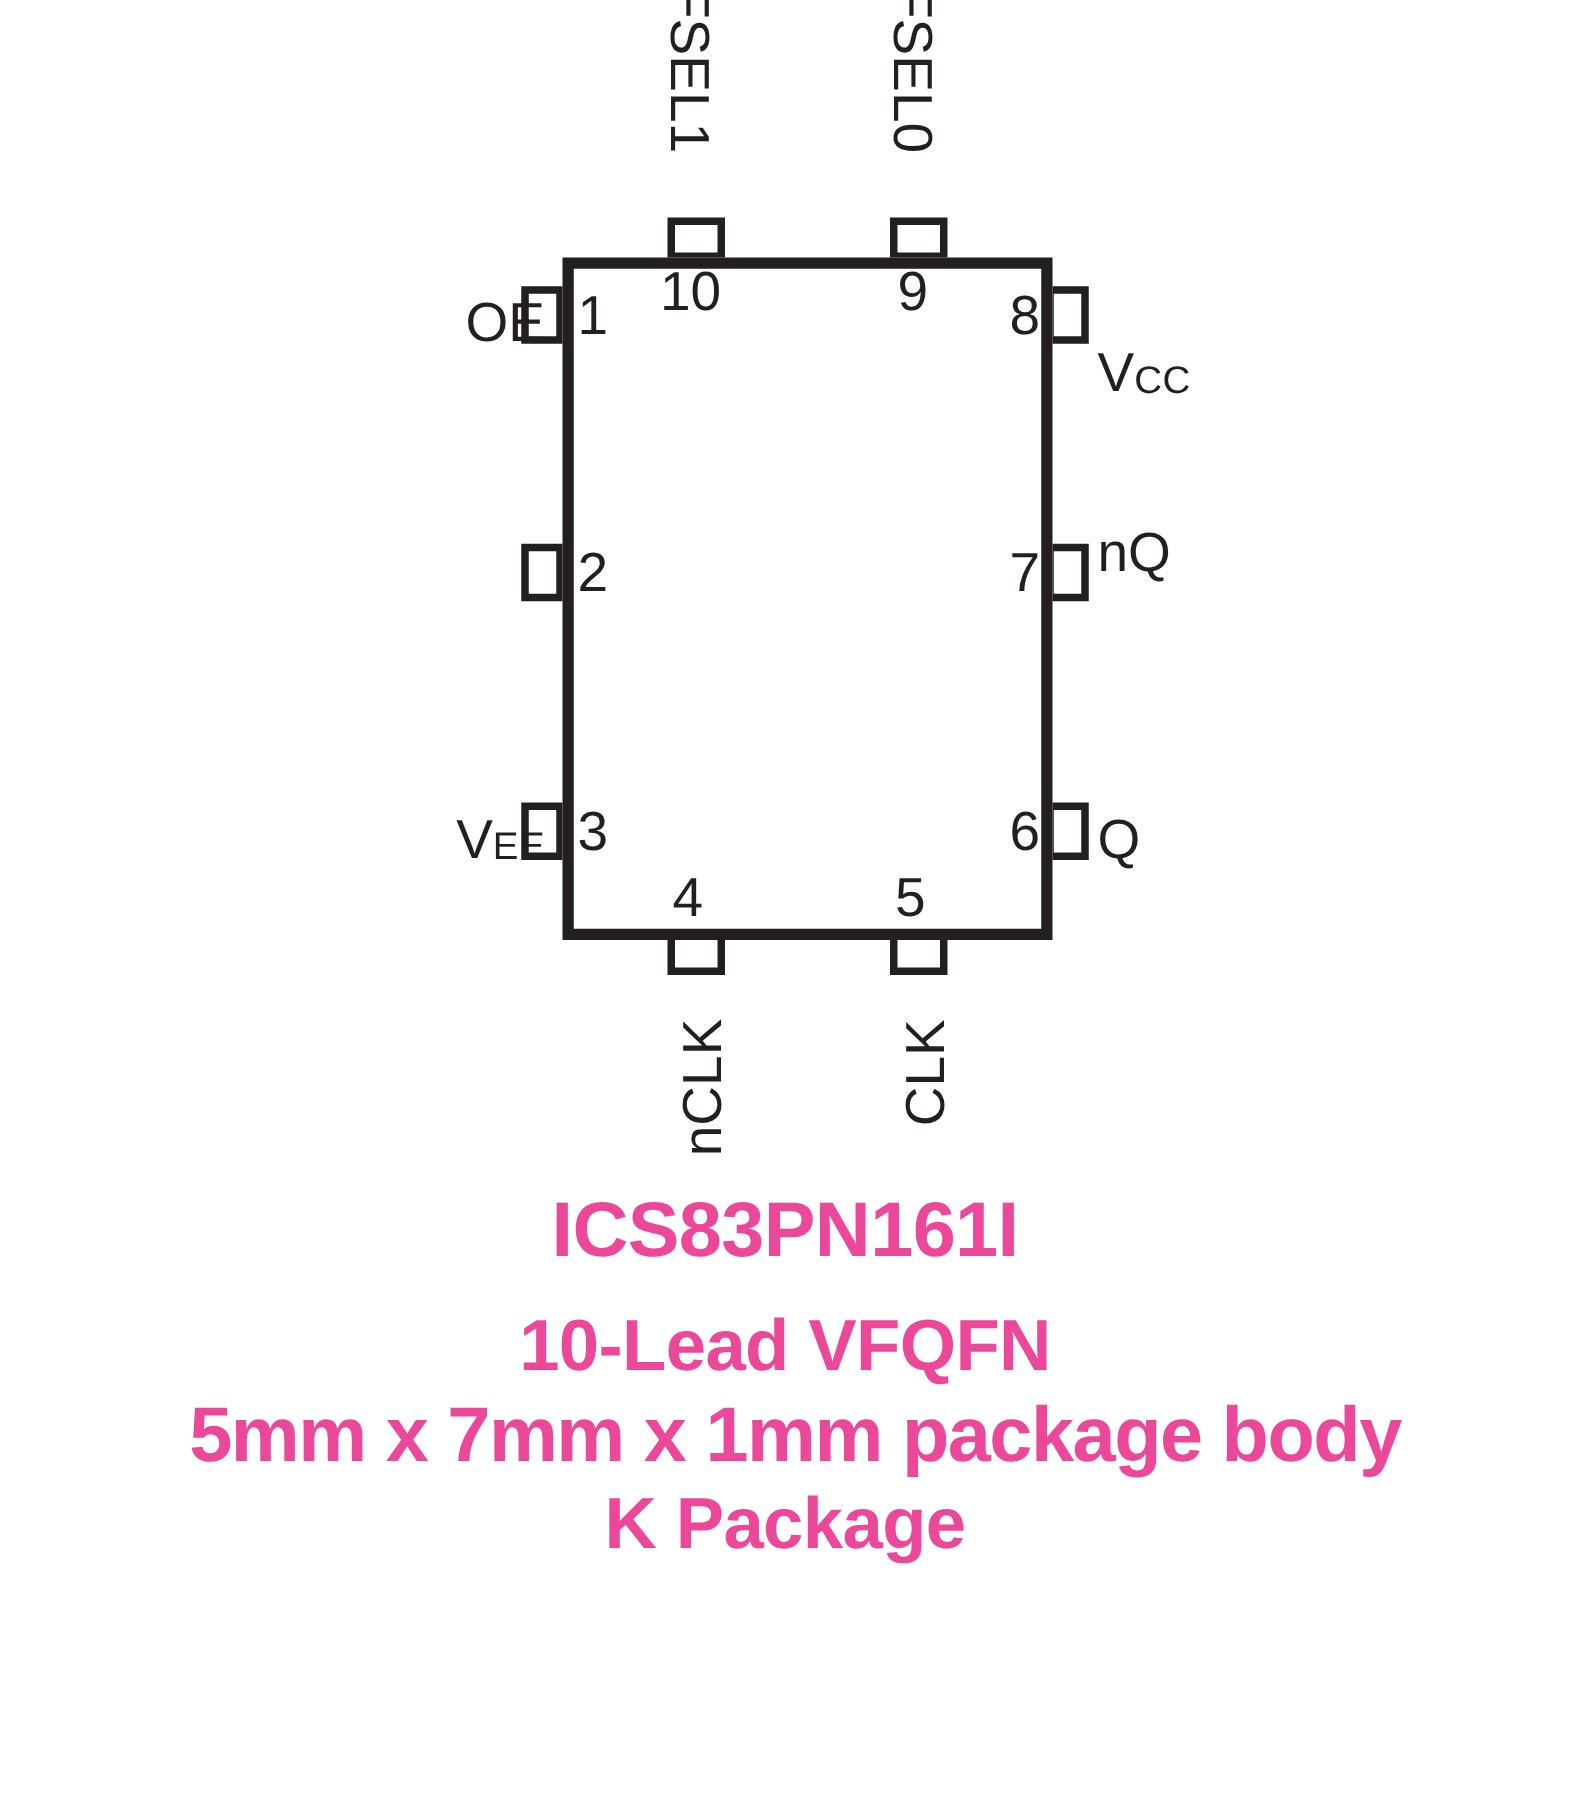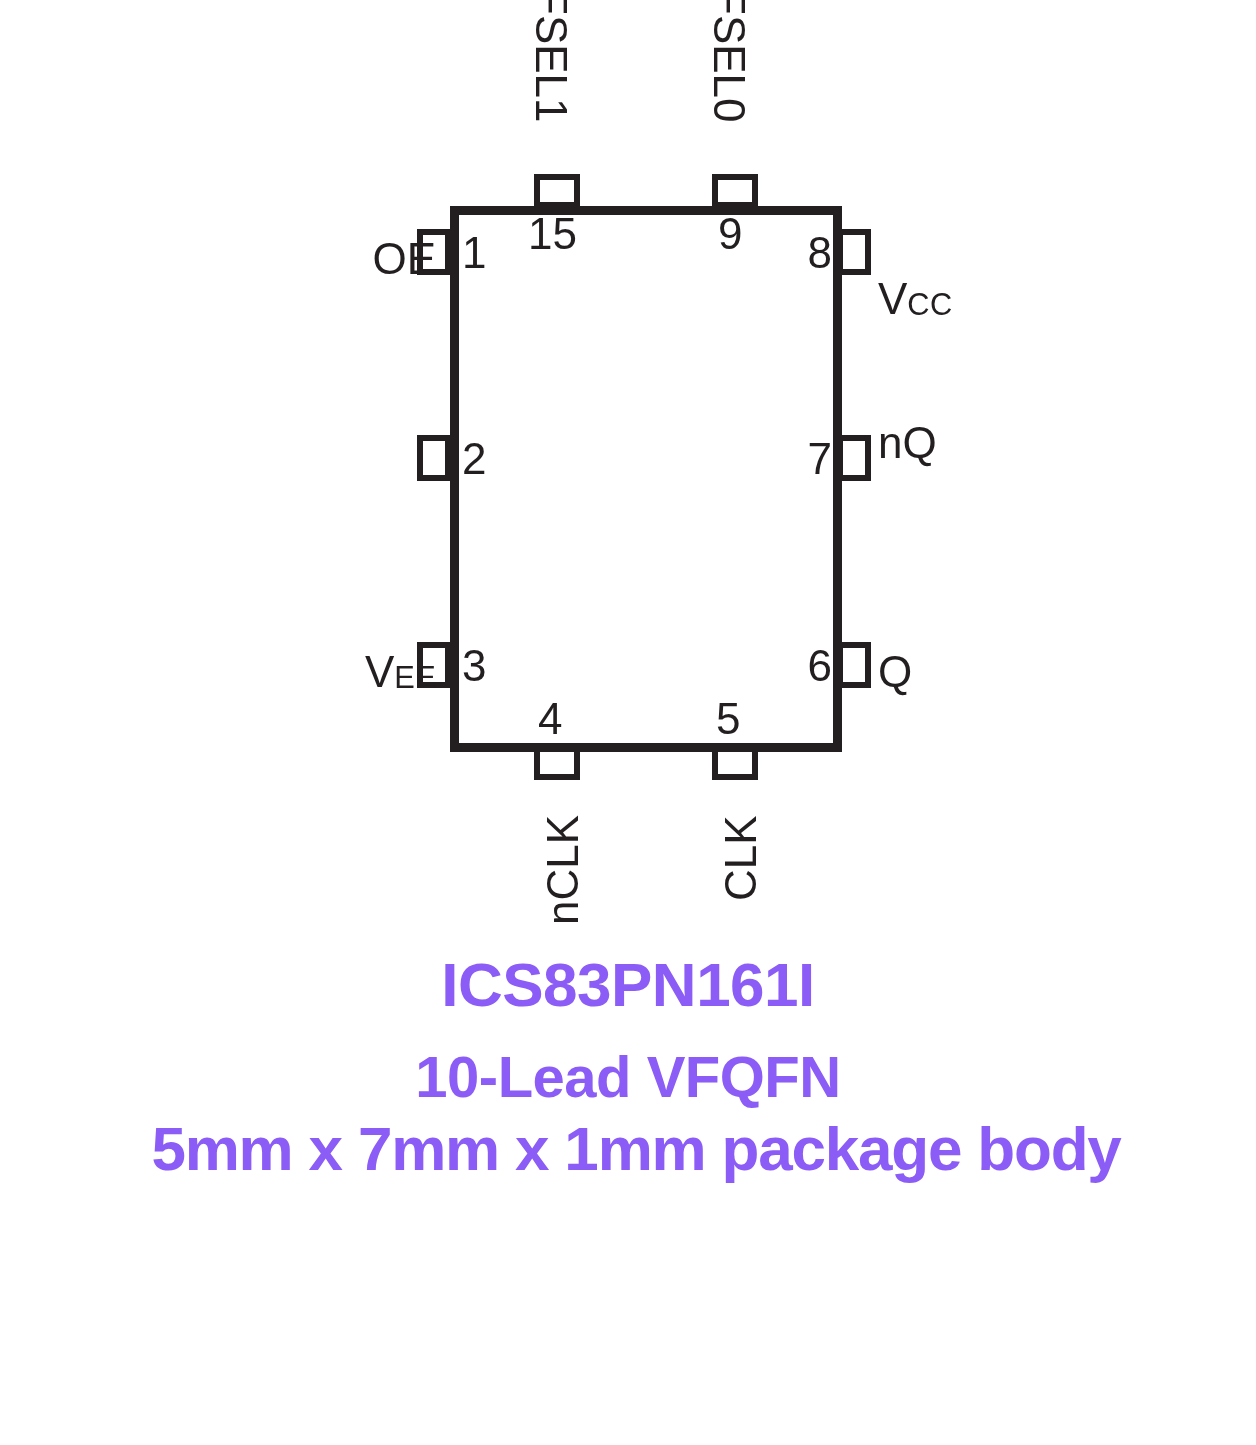--- a/index.html
+++ b/index.html
@@ -113,21 +113,21 @@
   
   #caption {
     position: absolute;
     left: 0;
     top: 948px;
     width: 1256px;
     text-align: center;
   }
   .caption-line {
     font-weight: bold;
-    color: #8b5cf6;
+    color: #ec4899;
     line-height: 1.18;
     white-space: nowrap;
   }
   #caption-part {
     font-size: 62px;
     letter-spacing: -0.5px;
     margin-bottom: 22px;
   }
   #caption-lead {
     font-size: 58px;
@@ -169,21 +169,21 @@
   <div class="pad vert bottom" style="left:712px;"></div>
 
   <div class="pin-number num-left" style="top:231px;">1</div>
   <div class="pin-number num-left" style="top:437px;">2</div>
   <div class="pin-number num-left" style="top:644px;">3</div>
 
   <div class="pin-number num-right" style="top:231px;">8</div>
   <div class="pin-number num-right" style="top:437px;">7</div>
   <div class="pin-number num-right" style="top:644px;">6</div>
 
-  <div class="pin-number num-top" style="left:528px;">15</div>
+  <div class="pin-number num-top" style="left:528px;">10</div>
   <div class="pin-number num-top" style="left:718px;">9</div>
 
   <div class="pin-number num-bottom" style="left:538px;">4</div>
   <div class="pin-number num-bottom" style="left:716px;">5</div>
 
   <div class="pin-label lbl-left" style="top:237px;">
     <span>OE</span><sub></sub>
   </div>
   <div class="pin-label lbl-left" style="top:650px;">
     <span>V</span><sub>EE</sub>
@@ -204,13 +204,14 @@
 
   <div class="pin-label lbl-bottom" style="left:541px; top:925px;">nCLK</div>
   <div class="pin-label lbl-bottom" style="left:719px; top:901px;">CLK</div>
 
 </div>
 
 <div id="caption">
   <div class="caption-line" id="caption-part">ICS83PN161I</div>
   <div class="caption-line" id="caption-lead">10-Lead VFQFN</div>
   <div class="caption-line" id="caption-dims">5mm x 7mm x 1mm package body</div>
+  <div class="caption-line" id="caption-pkg">K Package</div>
 </div>
 
 </body></html>

